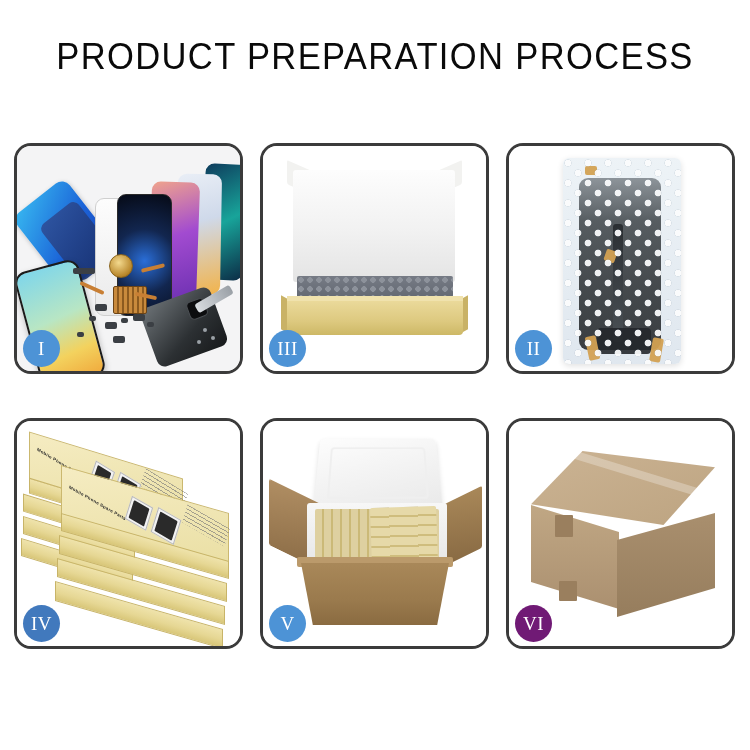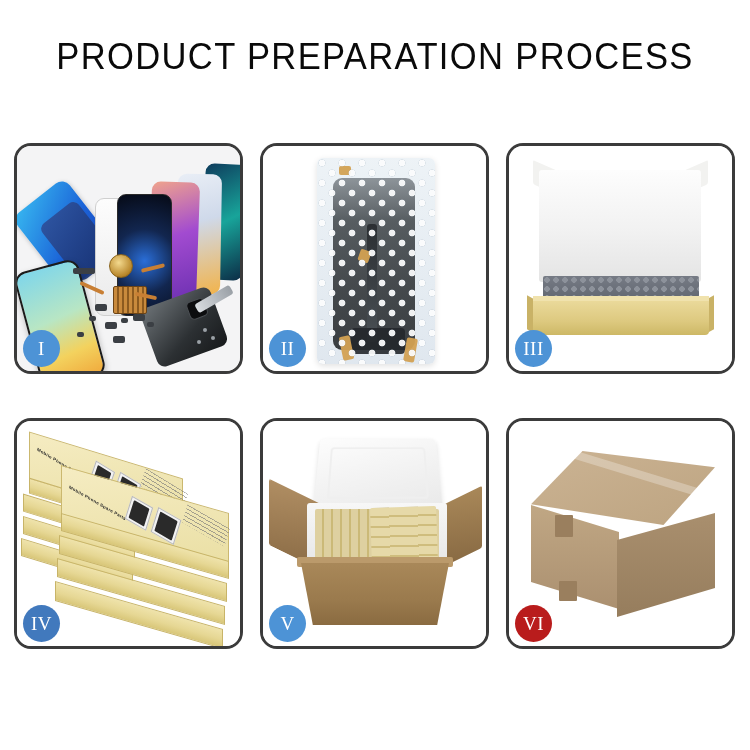--- a/index.html
+++ b/index.html
@@ -75,21 +75,21 @@
     background:#4d93d6;
     color:#ffffff;
     font-family:"Liberation Serif", serif;
     font-size:19px;
     display:flex;align-items:center;justify-content:center;
     letter-spacing:0.5px;
     z-index:40;
     line-height:1;
   }
   .badge.b4{background:#4179bd;}
-  .badge.b6{background:#b91c1c;}
+  .badge.b6{background:#701a75;}
 
   
   .p1{background:#f4f4f5;}
   .ph{position:absolute;border-radius:8px;}
   .ph1{ 
     left:16px;top:42px;width:66px;height:92px;
     background:linear-gradient(150deg,#37b7f0 0%,#1b63d8 55%,#1c3fb0 100%);
     transform:rotate(-38deg);border-radius:10px;
     box-shadow:0 2px 5px rgba(0,0,0,.25);
   }
@@ -394,52 +394,52 @@
           <div class="screw" style="left:186px;top:182px;"></div>
           <div class="screw" style="left:194px;top:190px;"></div>
           <div class="screw" style="left:180px;top:194px;"></div>
           <div class="tool"></div>
         </div>
       </div>
       <div class="badge">I</div>
     </div>
 
     <div class="panel">
+      <div class="panel-inner p3">
+        <div class="scene">
+          <div class="b3lidL"></div>
+          <div class="b3lidR"></div>
+          <div class="b3foam"></div>
+          <div class="b3fill"></div>
+          <div class="b3sideL"></div>
+          <div class="b3sideR"></div>
+          <div class="b3edge"></div>
+          <div class="b3body"></div>
+        </div>
+      </div>
+      <div class="badge">III</div>
+    </div>
+
+    <div class="panel">
       <div class="panel-inner p2">
         <div class="scene">
           <div class="bag">
             <div class="bagscreen"></div>
             <div class="cable"></div>
             <div class="cable2"></div>
             <div class="tape t1"></div>
             <div class="tape t2"></div>
             <div class="tape t3"></div>
             <div class="tape t4"></div>
             <div class="bubbles2"></div>
             <div class="bubbles"></div>
           </div>
         </div>
       </div>
       <div class="badge">II</div>
-    </div>
-
-    <div class="panel">
-      <div class="panel-inner p3">
-        <div class="scene">
-          <div class="b3lidL"></div>
-          <div class="b3lidR"></div>
-          <div class="b3foam"></div>
-          <div class="b3fill"></div>
-          <div class="b3sideL"></div>
-          <div class="b3sideR"></div>
-          <div class="b3edge"></div>
-          <div class="b3body"></div>
-        </div>
-      </div>
-      <div class="badge">III</div>
     </div>
 
     <div class="panel">
       <div class="panel-inner p4">
         <div class="stack">
 
           <div class="sboxtop" style="left:8px;top:18px;width:152px;height:46px;transform:skewY(17deg);">
             <span class="lbl" style="left:6px;top:20px;transform:rotate(17deg);">Mobile Phone Spare Parts</span>
             <span class="win" style="left:62px;top:10px;width:18px;height:22px;transform:rotate(17deg);">
                 <i></i>

